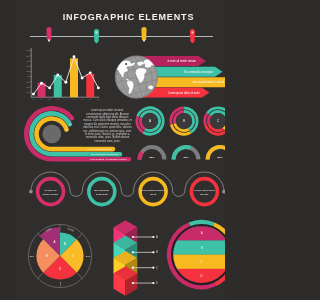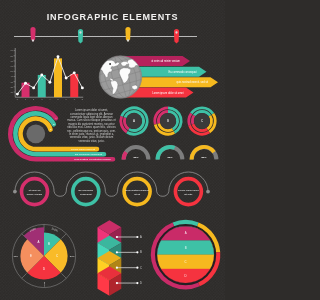--- a/index.html
+++ b/index.html
@@ -3,21 +3,21 @@
 <meta charset="utf-8">
 <title>Infographic Elements</title>
 <style>
   html,body{margin:0;padding:0;}
   body{
     width:225px;height:300px;overflow:hidden;
     background:#2e2c2a;
     font-family:"Liberation Sans", sans-serif;
     position:relative;
   }
-  .poster{position:absolute;left:0;top:0;width:225px;height:300px;overflow:hidden;}
+  .poster{position:absolute;left:16px;top:0;width:225px;height:300px;overflow:hidden;}
   #root{position:absolute;left:0;top:0;}
   .ttl{fill:#f2f1f0;font-size:9.0px;font-weight:bold;letter-spacing:.85px;font-family:"Liberation Sans",sans-serif;}
 </style>
 </head>
 <body>
 
 <div class="poster">
   <svg id="root" width="225" height="300" viewBox="0 0 225 300">
     <defs>
       <filter id="grain">

